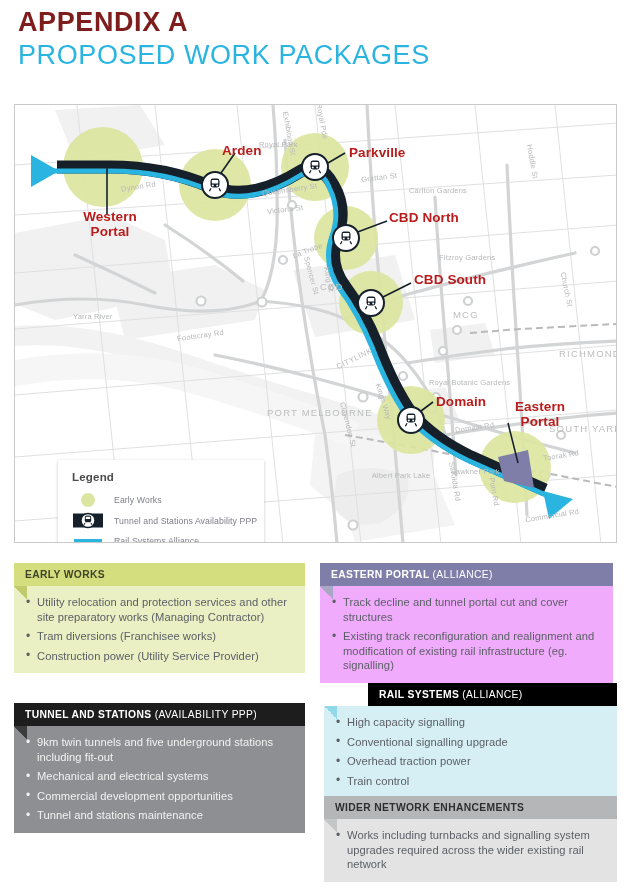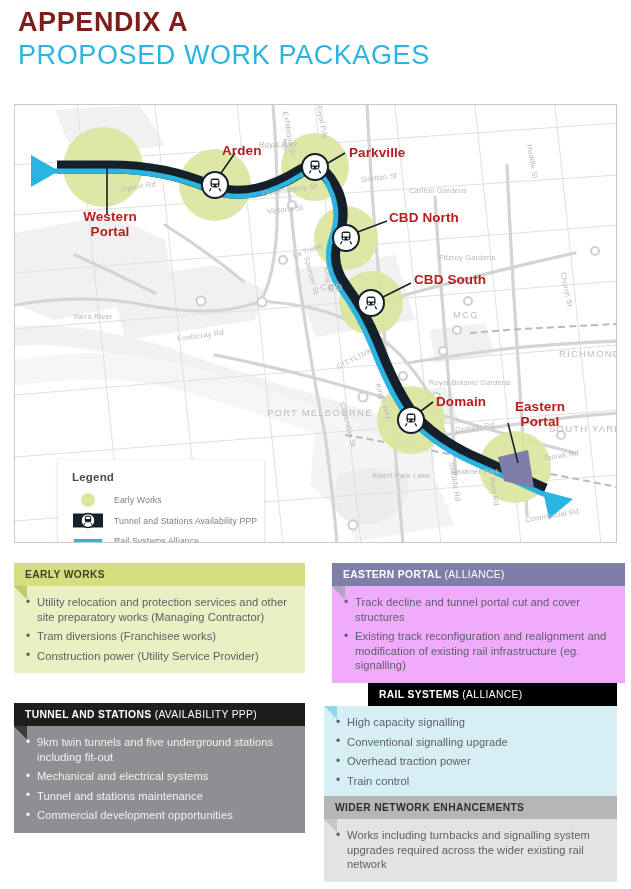--- a/index.html
+++ b/index.html
@@ -99,21 +99,21 @@
   .p-early .fold { background: linear-gradient(225deg, #c2cb6c 50%, transparent 50%); }
 
   
   .p-tunnel { left: 14px; top: 703px; width: 291px; }
   .p-tunnel .panel-head { background: #1d1d1d; color: #ffffff; }
   .p-tunnel .panel-body { background: #8d8f93; }
   .p-tunnel .panel-body li { color: #f2f2f2; }
   .p-tunnel .fold { background: linear-gradient(225deg, #3c3c3c 50%, transparent 50%); }
 
   
-  .p-eastern { left: 332px; top: 563px; width: 293px; }
+  .p-eastern { left: 320px; top: 563px; width: 293px; }
   .p-eastern .panel-head { background: #7f7ea8; color: #ffffff; }
   .p-eastern .panel-body { background: #f0abfc; }
   .p-eastern .fold { background: linear-gradient(225deg, #a9a8c4 50%, transparent 50%); }
 
   
   .p-rail { left: 324px; top: 683px; width: 293px; }
   .p-rail .panel-head { background: #000000; color: #ffffff; margin-left: 44px; }
   .p-rail .panel-body { background: #d6eff5; }
   .p-rail .fold { background: linear-gradient(225deg, #8fd9e8 50%, transparent 50%); }
 
@@ -404,22 +404,22 @@
   <div class="panel p-tunnel">
     <div class="panel-head">
       <span>TUNNEL AND STATIONS</span>
       <span class="light">(AVAILABILITY PPP)</span>
     </div>
     <div class="panel-body">
       <div class="fold"></div>
       <ul>
         <li>9km twin tunnels and five underground stations including fit-out</li>
         <li>Mechanical and electrical systems</li>
+        <li>Commercial development opportunities</li>
         <li>Tunnel and stations maintenance</li>
-        <li>Commercial development opportunities</li>
       </ul>
     </div>
   </div>
 
   <div class="panel p-eastern">
     <div class="panel-head">
       <span>EASTERN PORTAL</span>
       <span class="light">(ALLIANCE)</span>
     </div>
     <div class="panel-body">

